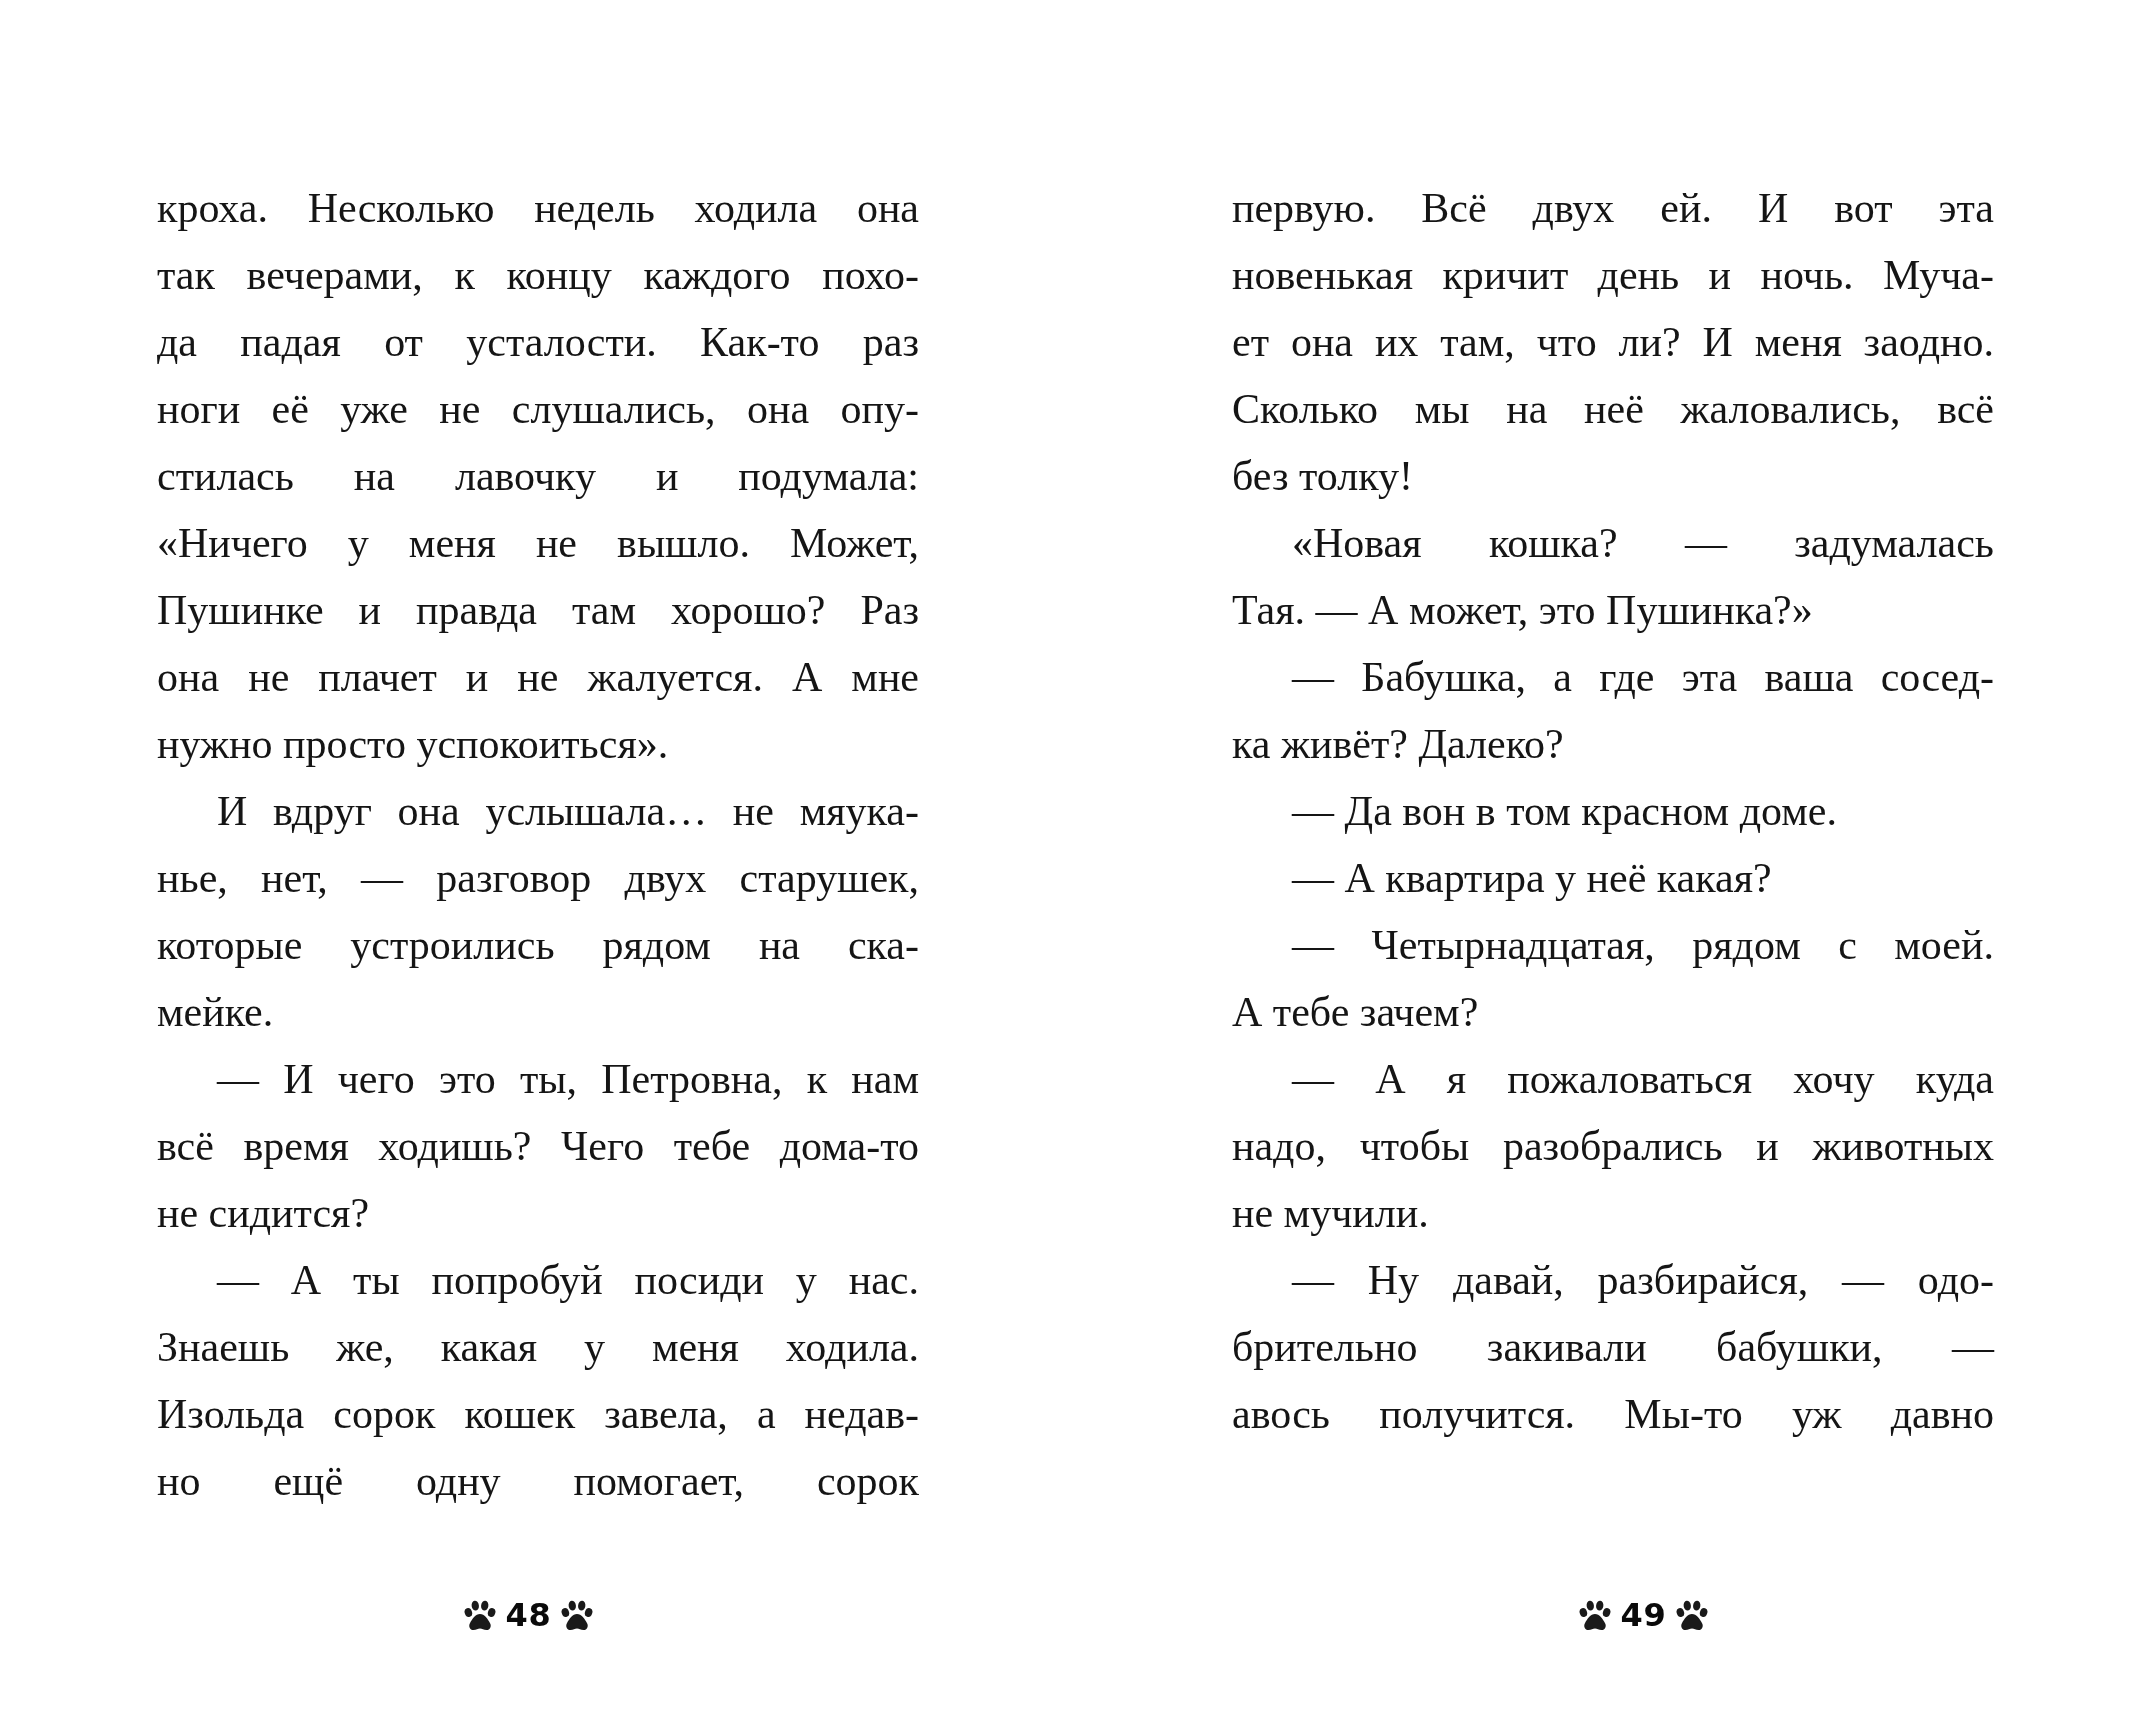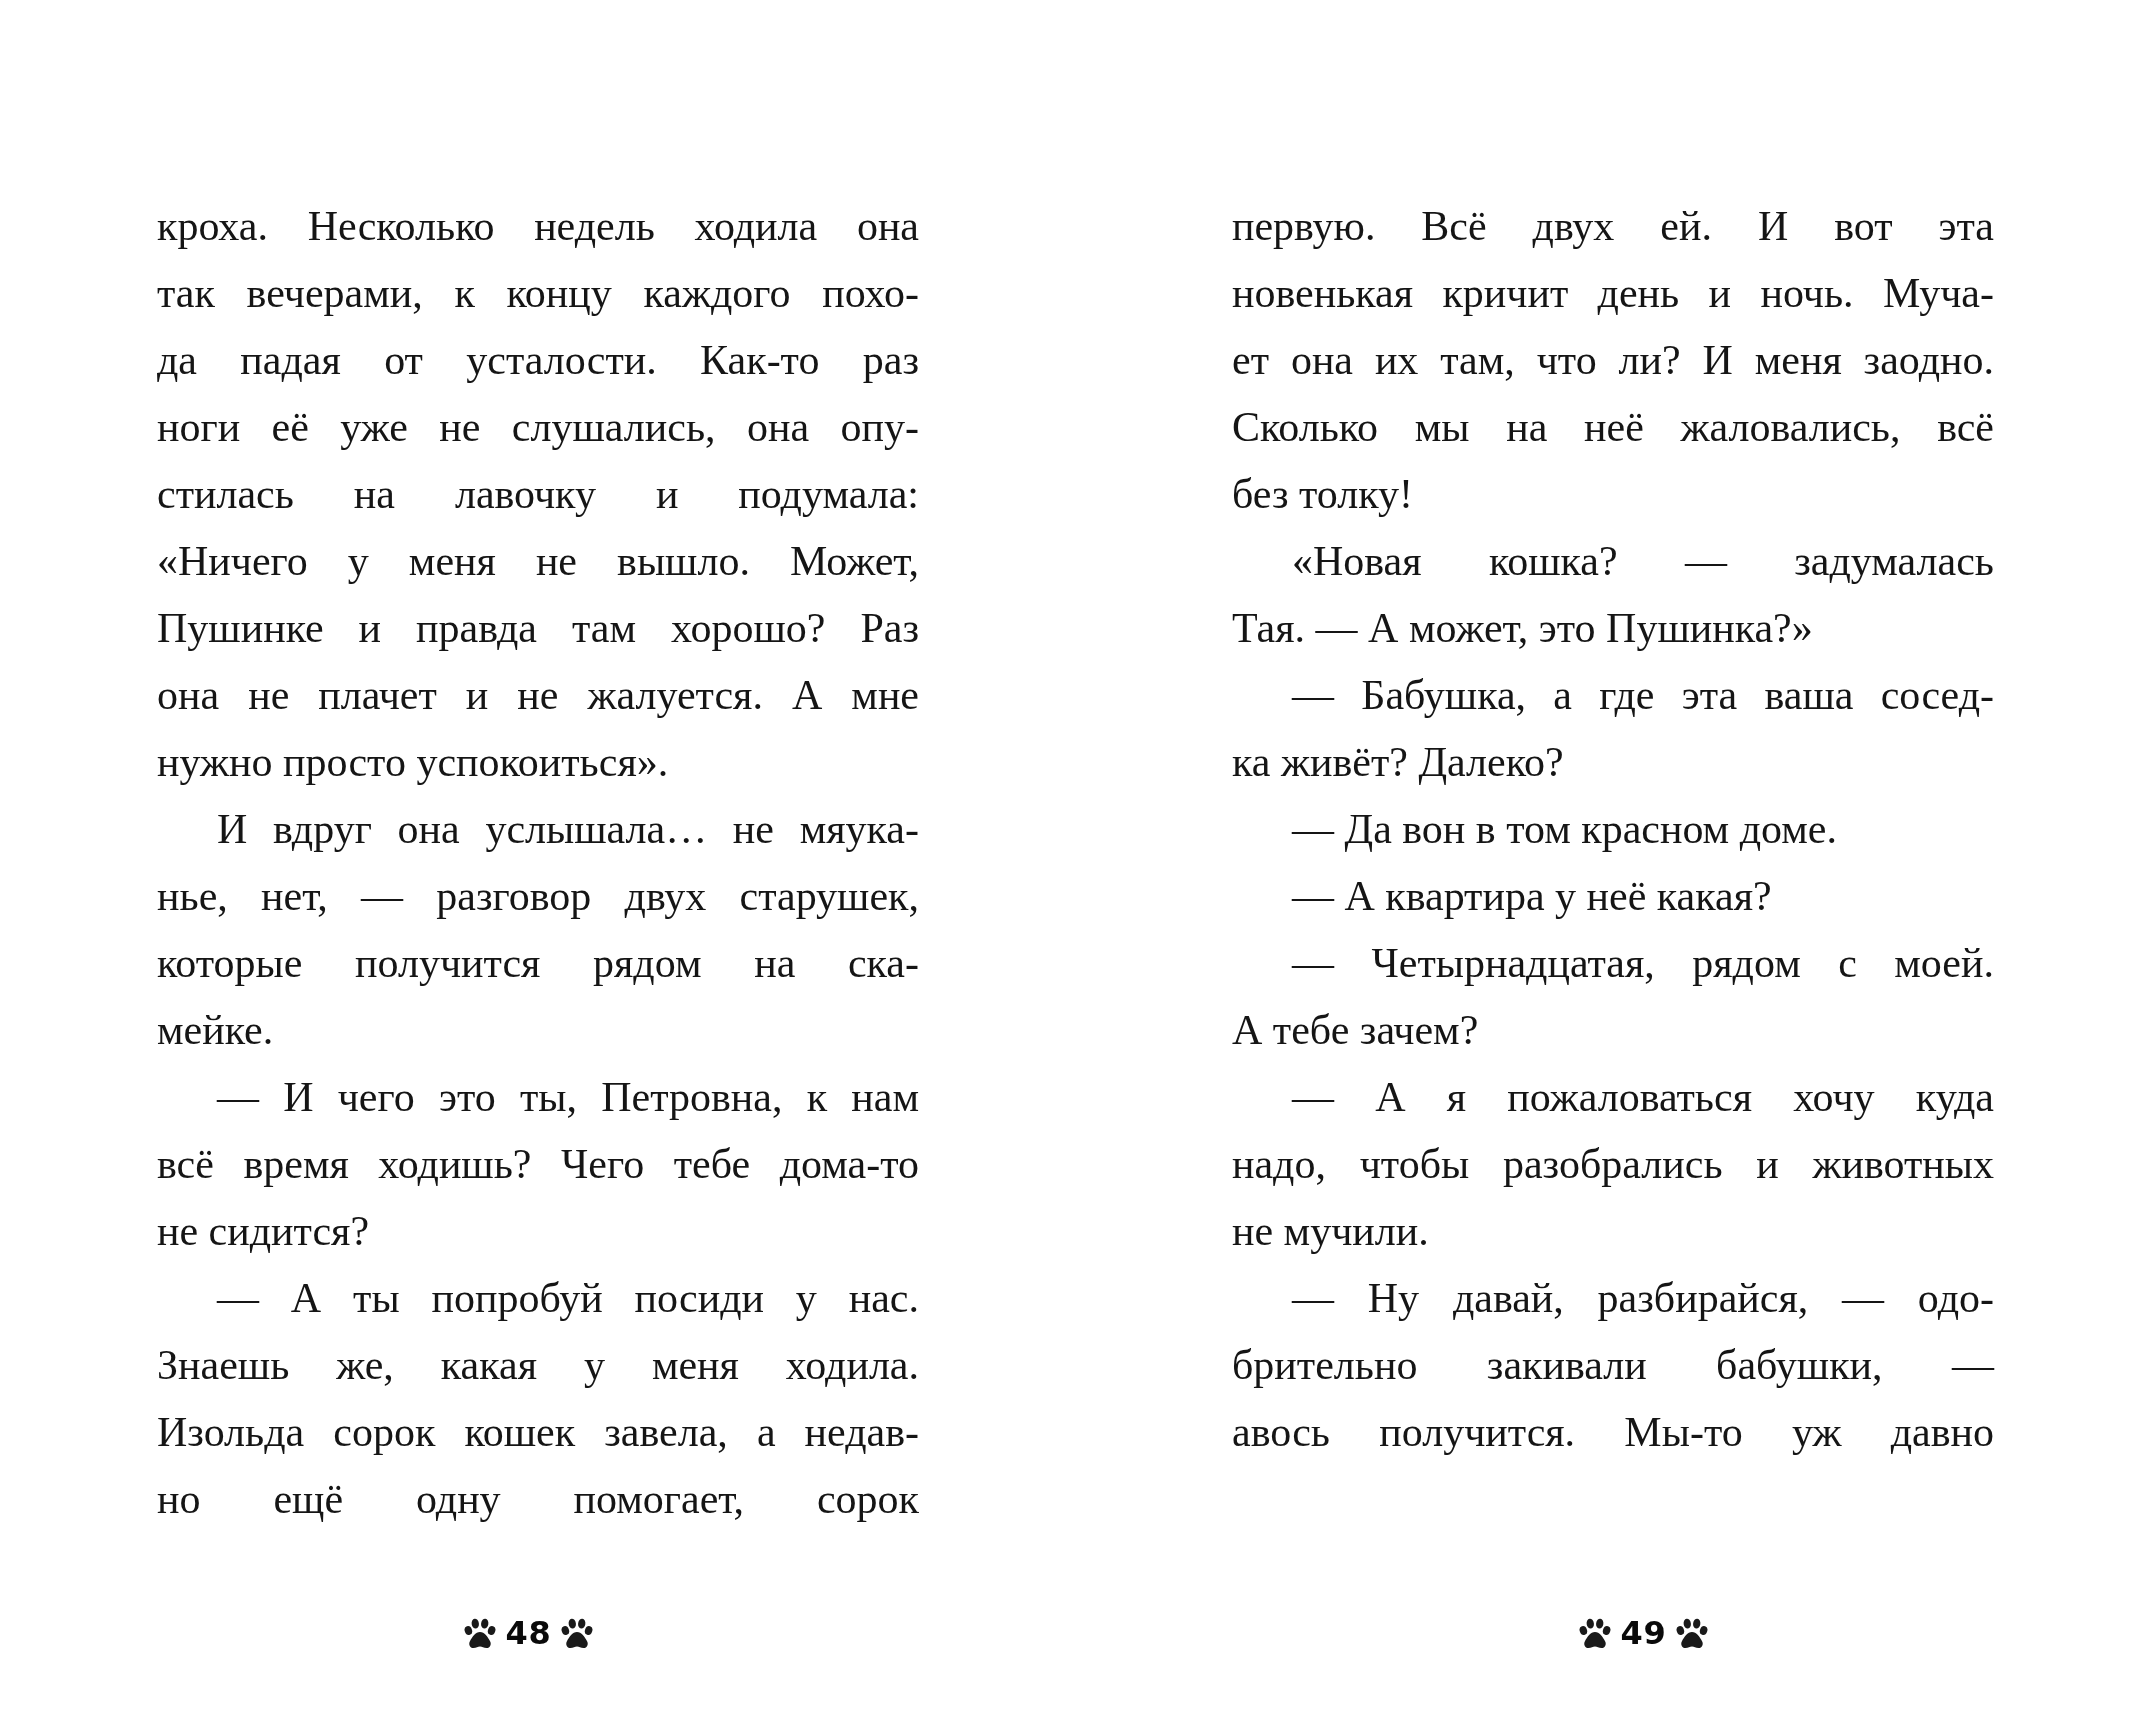--- a/index.html
+++ b/index.html
@@ -11,21 +11,20 @@
     width: 2151px;
     height: 1720px;
     position: relative;
     overflow: hidden;
     color: #111111;
   }
   .page {
     position: absolute;
     top: 0;
     height: 1504px;
-    margin-top: 18px;
   }
   .page-left { left: 0; width: 1075px; }
   .page-right { left: 1075px; width: 1076px; }
 
   .column {
     position: absolute;
     top: 175px;
     width: 762px;
     font-family: "Liberation Serif", "DejaVu Serif", serif;
     font-size: 42px;
@@ -83,21 +82,21 @@
       <span class="line" style="white-space: normal; word-break: keep-all;">так вечерами, к концу каждого похо-</span>
       <span class="line" style="white-space: normal; word-break: keep-all;">да падая от усталости. Как-то раз</span>
       <span class="line" style="white-space: normal; word-break: keep-all;">ноги её уже не слушались, она опу-</span>
       <span class="line" style="white-space: normal; word-break: keep-all;">стилась на лавочку и подумала:</span>
       <span class="line" style="white-space: normal; word-break: keep-all;">«Ничего у меня не вышло. Может,</span>
       <span class="line" style="white-space: normal; word-break: keep-all;">Пушинке и правда там хорошо? Раз</span>
       <span class="line" style="white-space: normal; word-break: keep-all;">она не плачет и не жалуется. А мне</span>
       <span class="line last">нужно просто успокоиться».</span>
       <span class="line indent" style="white-space: normal; word-break: keep-all;">И вдруг она услышала… не мяука-</span>
       <span class="line" style="white-space: normal; word-break: keep-all;">нье, нет, — разговор двух старушек,</span>
-      <span class="line" style="white-space: normal; word-break: keep-all;">которые получится рядом на ска-</span>
+      <span class="line" style="white-space: normal; word-break: keep-all;">которые устроились рядом на ска-</span>
       <span class="line last">мейке.</span>
       <span class="line indent" style="white-space: normal; word-break: keep-all;">— И чего это ты, Петровна, к нам</span>
       <span class="line" style="white-space: normal; word-break: keep-all;">всё время ходишь? Чего тебе дома-то</span>
       <span class="line last">не сидится?</span>
       <span class="line indent" style="white-space: normal; word-break: keep-all;">— А ты попробуй посиди у нас.</span>
       <span class="line" style="white-space: normal; word-break: keep-all;">Знаешь же, какая у меня ходила.</span>
       <span class="line" style="white-space: normal; word-break: keep-all;">Изольда сорок кошек завела, а недав-</span>
       <span class="line" style="white-space: normal; word-break: keep-all;">но ещё одну помогает, сорок</span>
     </div>
   <div class="footer">

